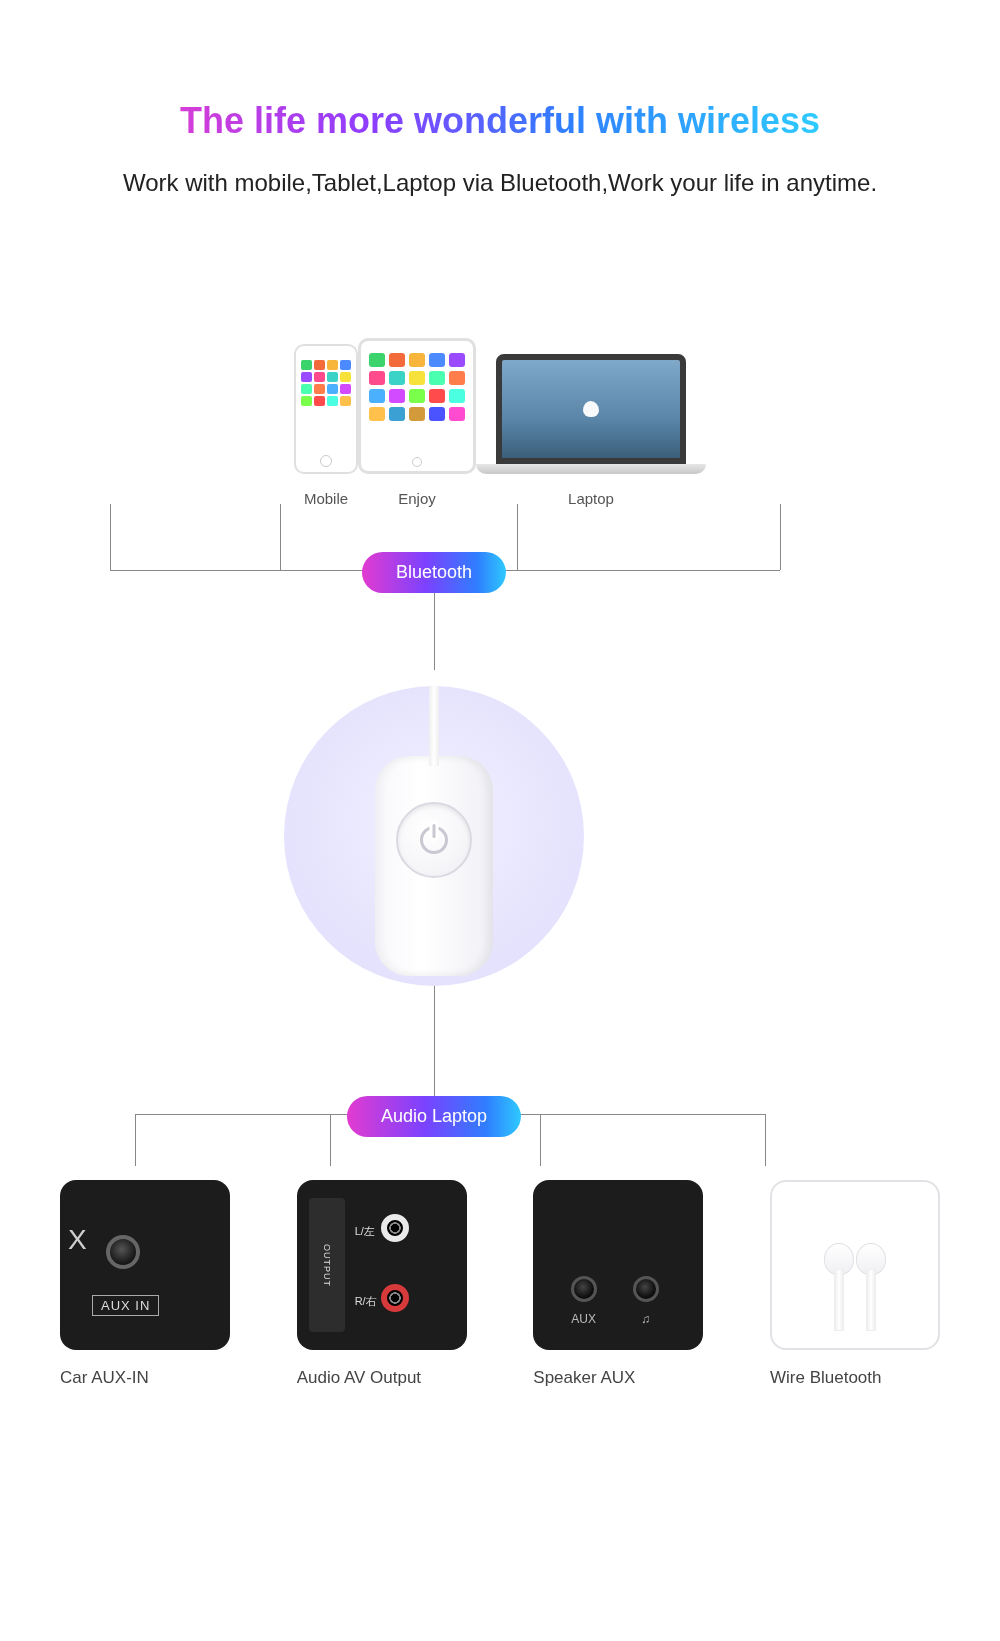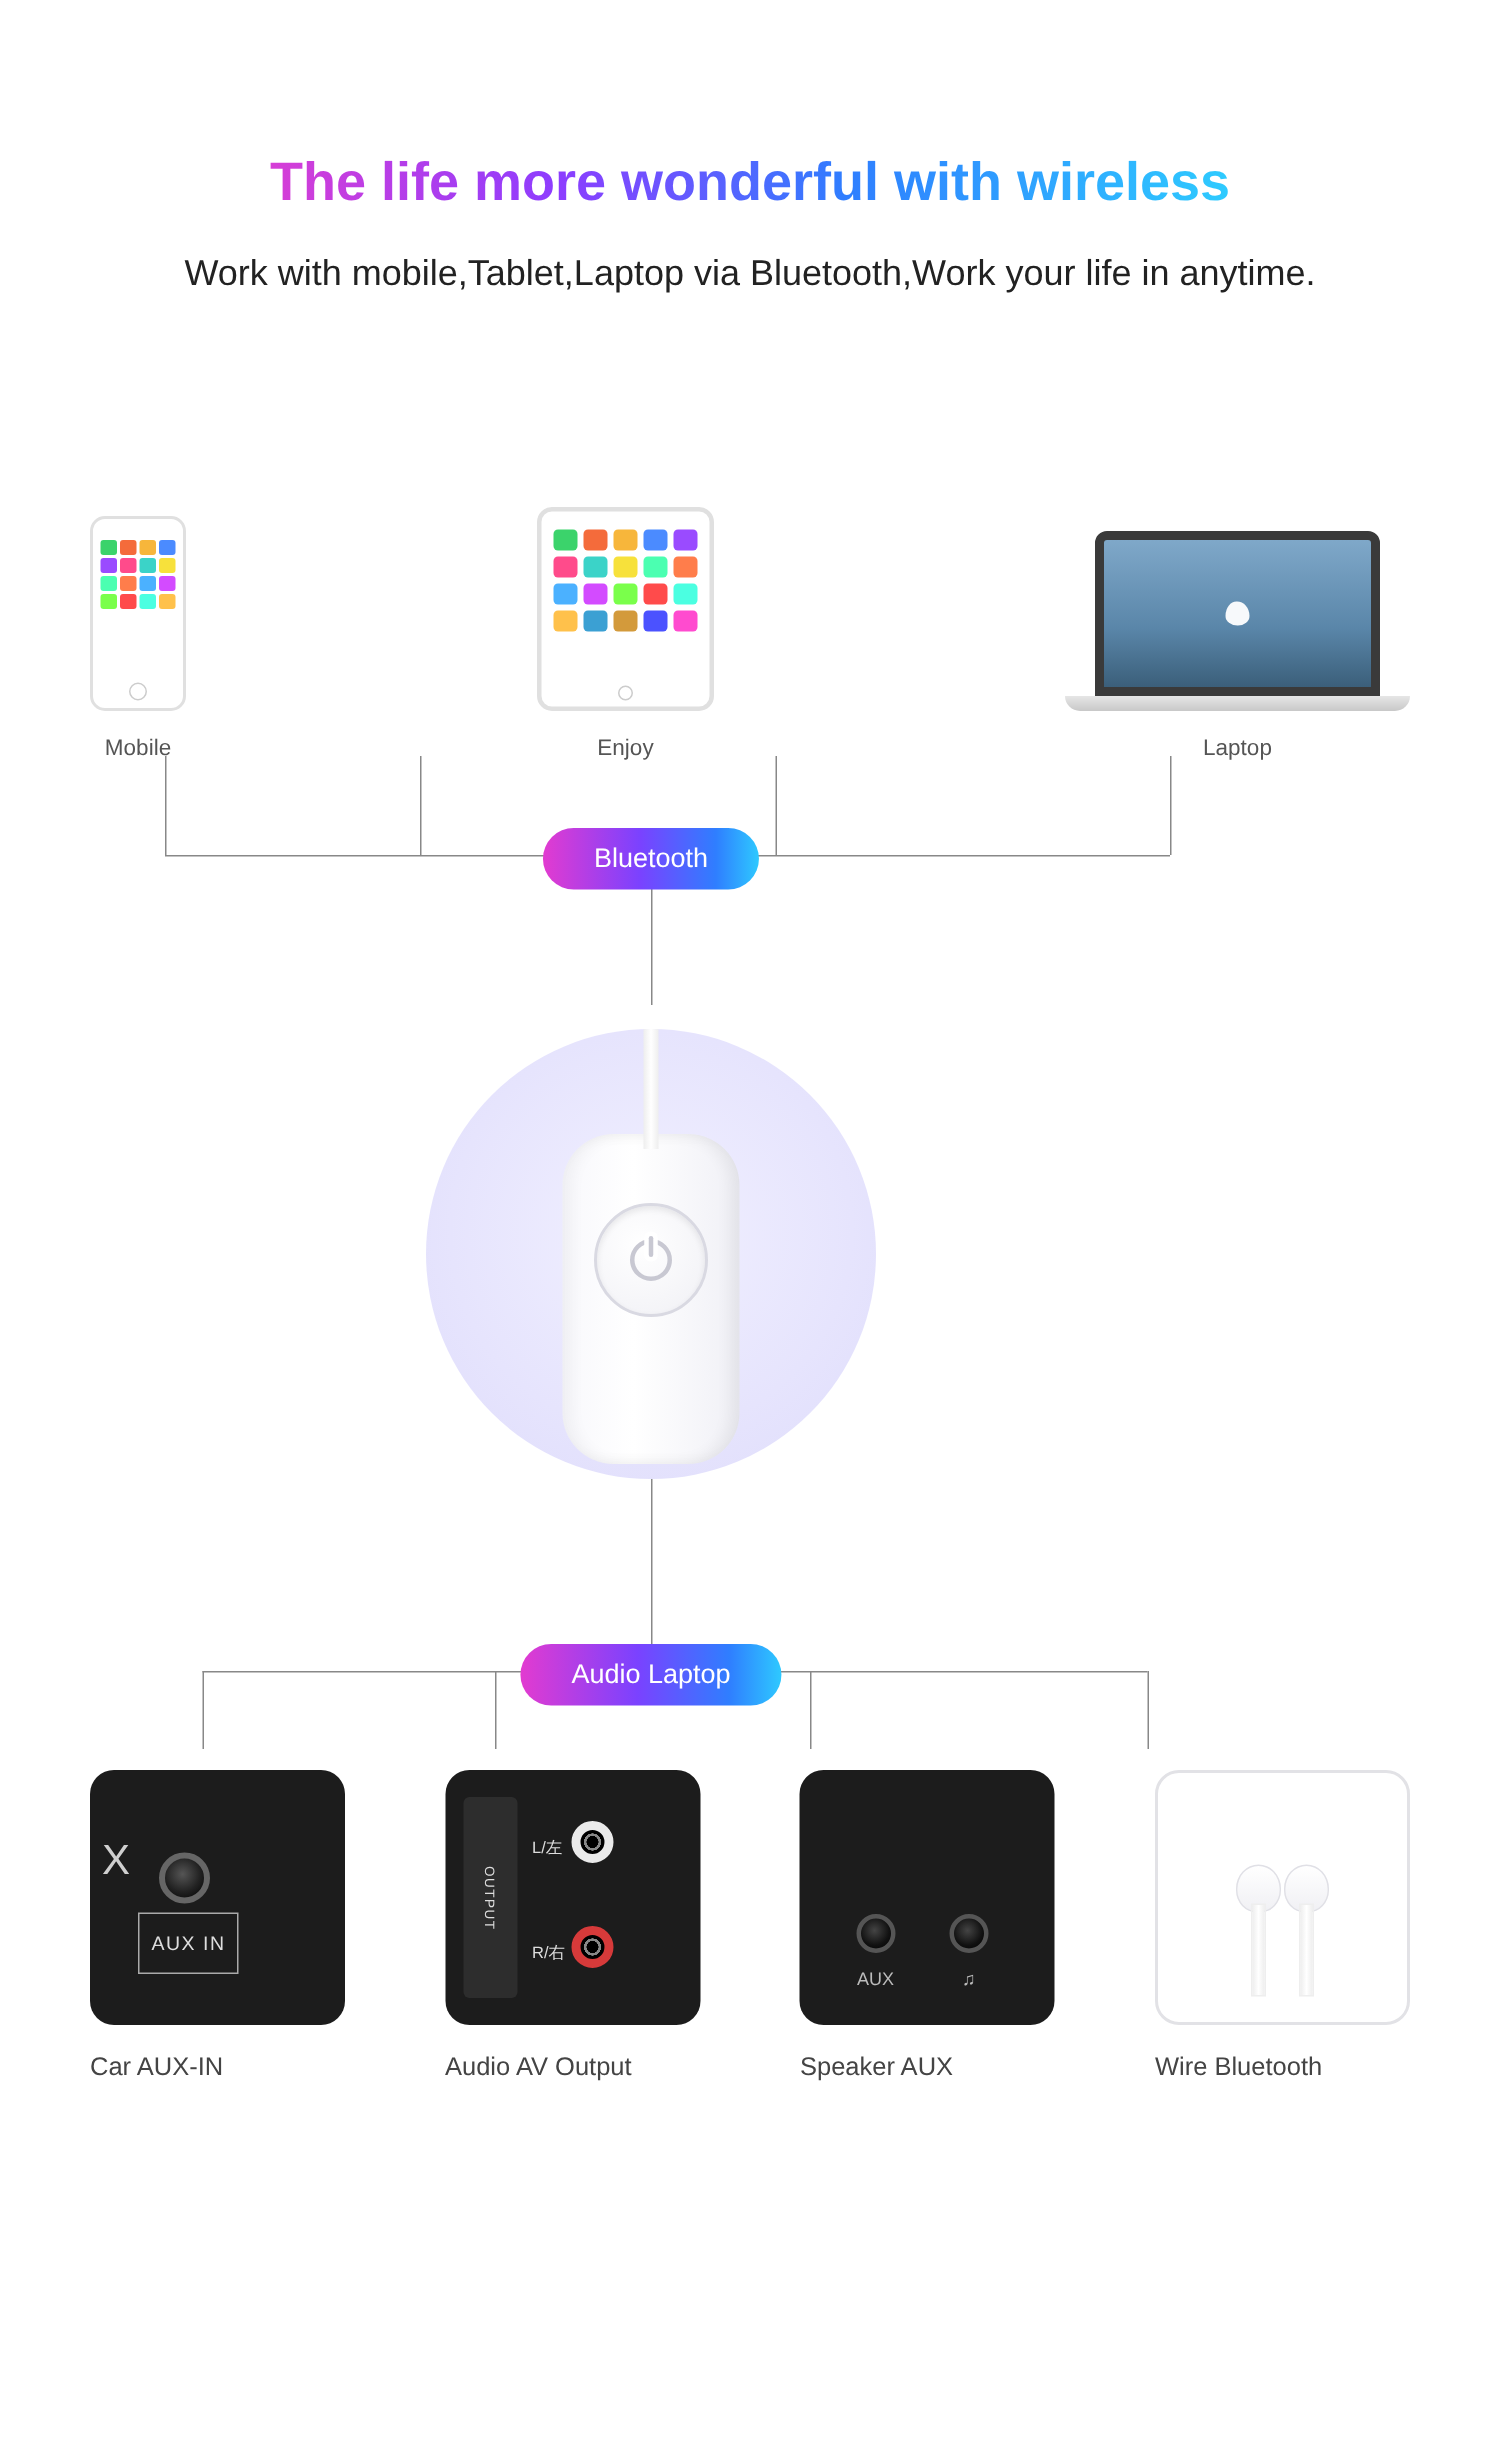--- a/index.html
+++ b/index.html
@@ -36,21 +36,21 @@
     line-height: 1.6;
   }
 
   
   .device-row {
     position: absolute;
     top: 338px;
     left: 60px;
     right: 60px;
     display: flex;
-    justify-content: space-between;
+    justify-content: center;
     align-items: flex-end;
   }
   .device {
     display: flex;
     flex-direction: column;
     align-items: center;
   }
   .device-label {
     margin-top: 16px;
     font-size: 15px;
@@ -287,21 +287,21 @@
     width:34px; height:34px; border-radius:50%;
     background: radial-gradient(circle at 45% 40%, #555 0%, #222 55%, #000 100%);
     border: 4px solid #666;
   }
   .aux-label-x {
     position:absolute; top:44px; left:8px;
     color:#cfcfcf; font-size:28px; font-weight:300;
   }
   .aux-text {
     position:absolute; bottom:34px; left:32px;
-    border:1px solid #aaa; color:#ddd; padding:12px 8px;
+    border:1px solid #aaa; color:#ddd; padding:2px 8px;
     font-size:13px; letter-spacing:1px;
   }
 
   
   .av-vert {
     position:absolute; left:12px; top:18px; bottom:18px; width:36px;
     background:#2d2d2d; border-radius:4px;
     display:flex; flex-direction:column; align-items:center; justify-content:space-around;
     color:#ddd; font-size:9px; writing-mode: vertical-rl; letter-spacing:1px;
   }

